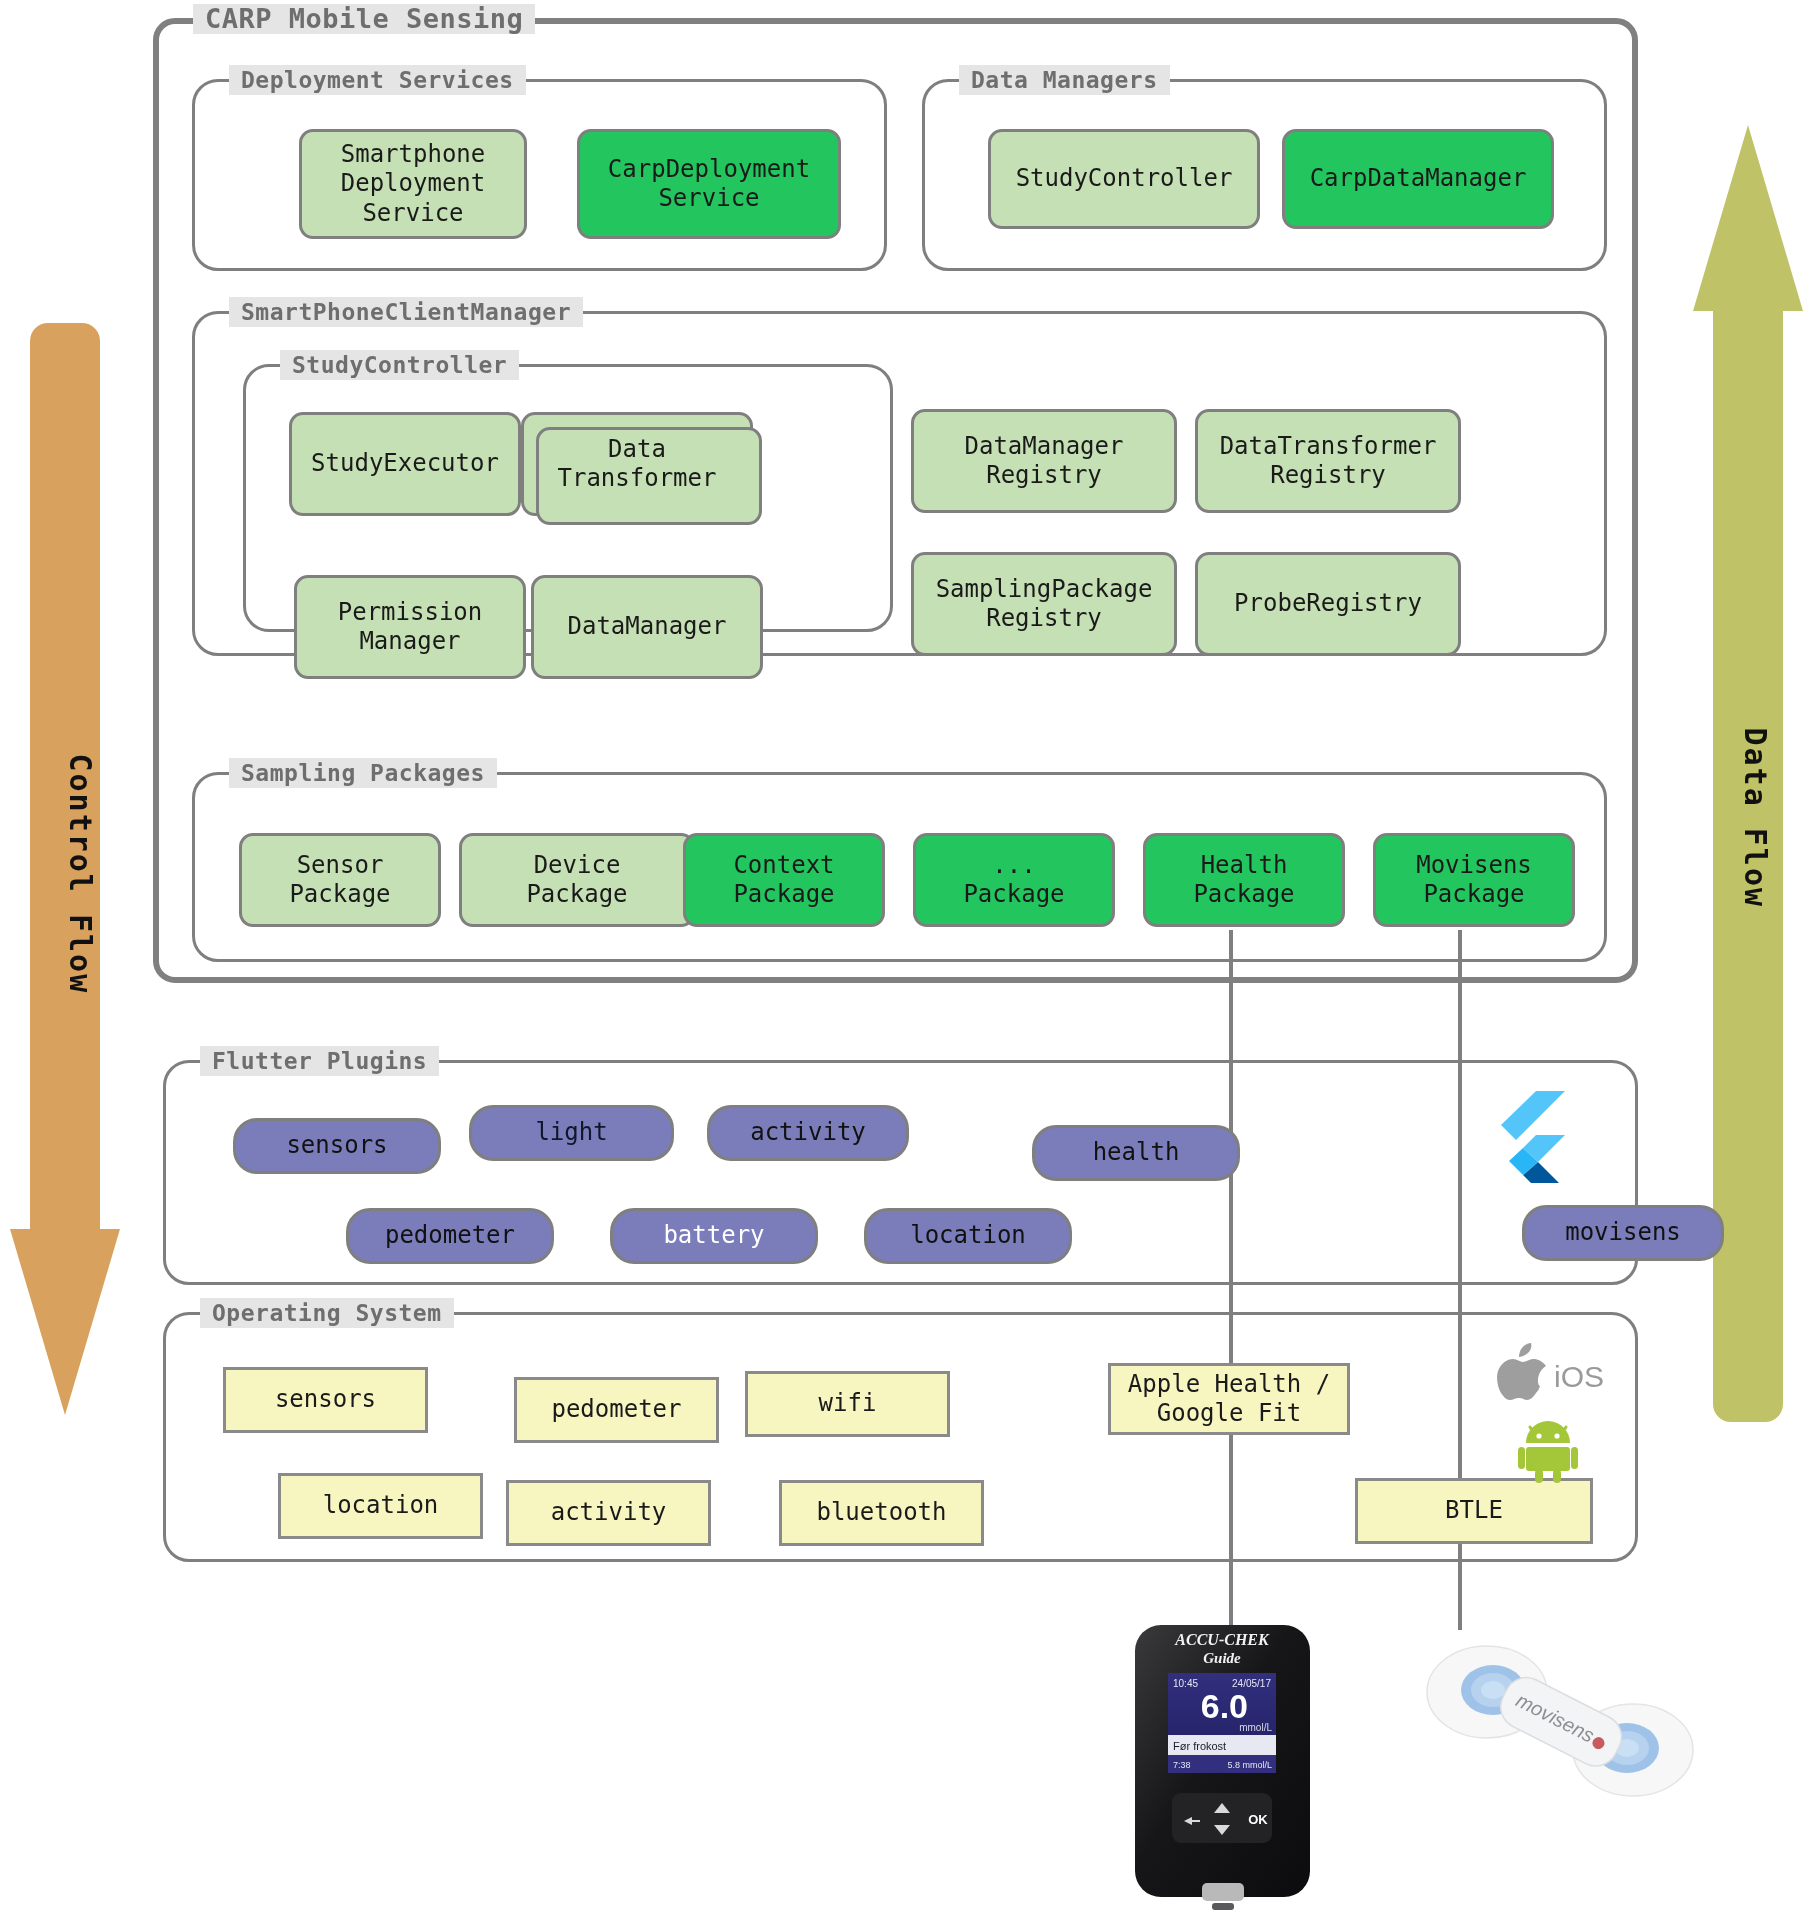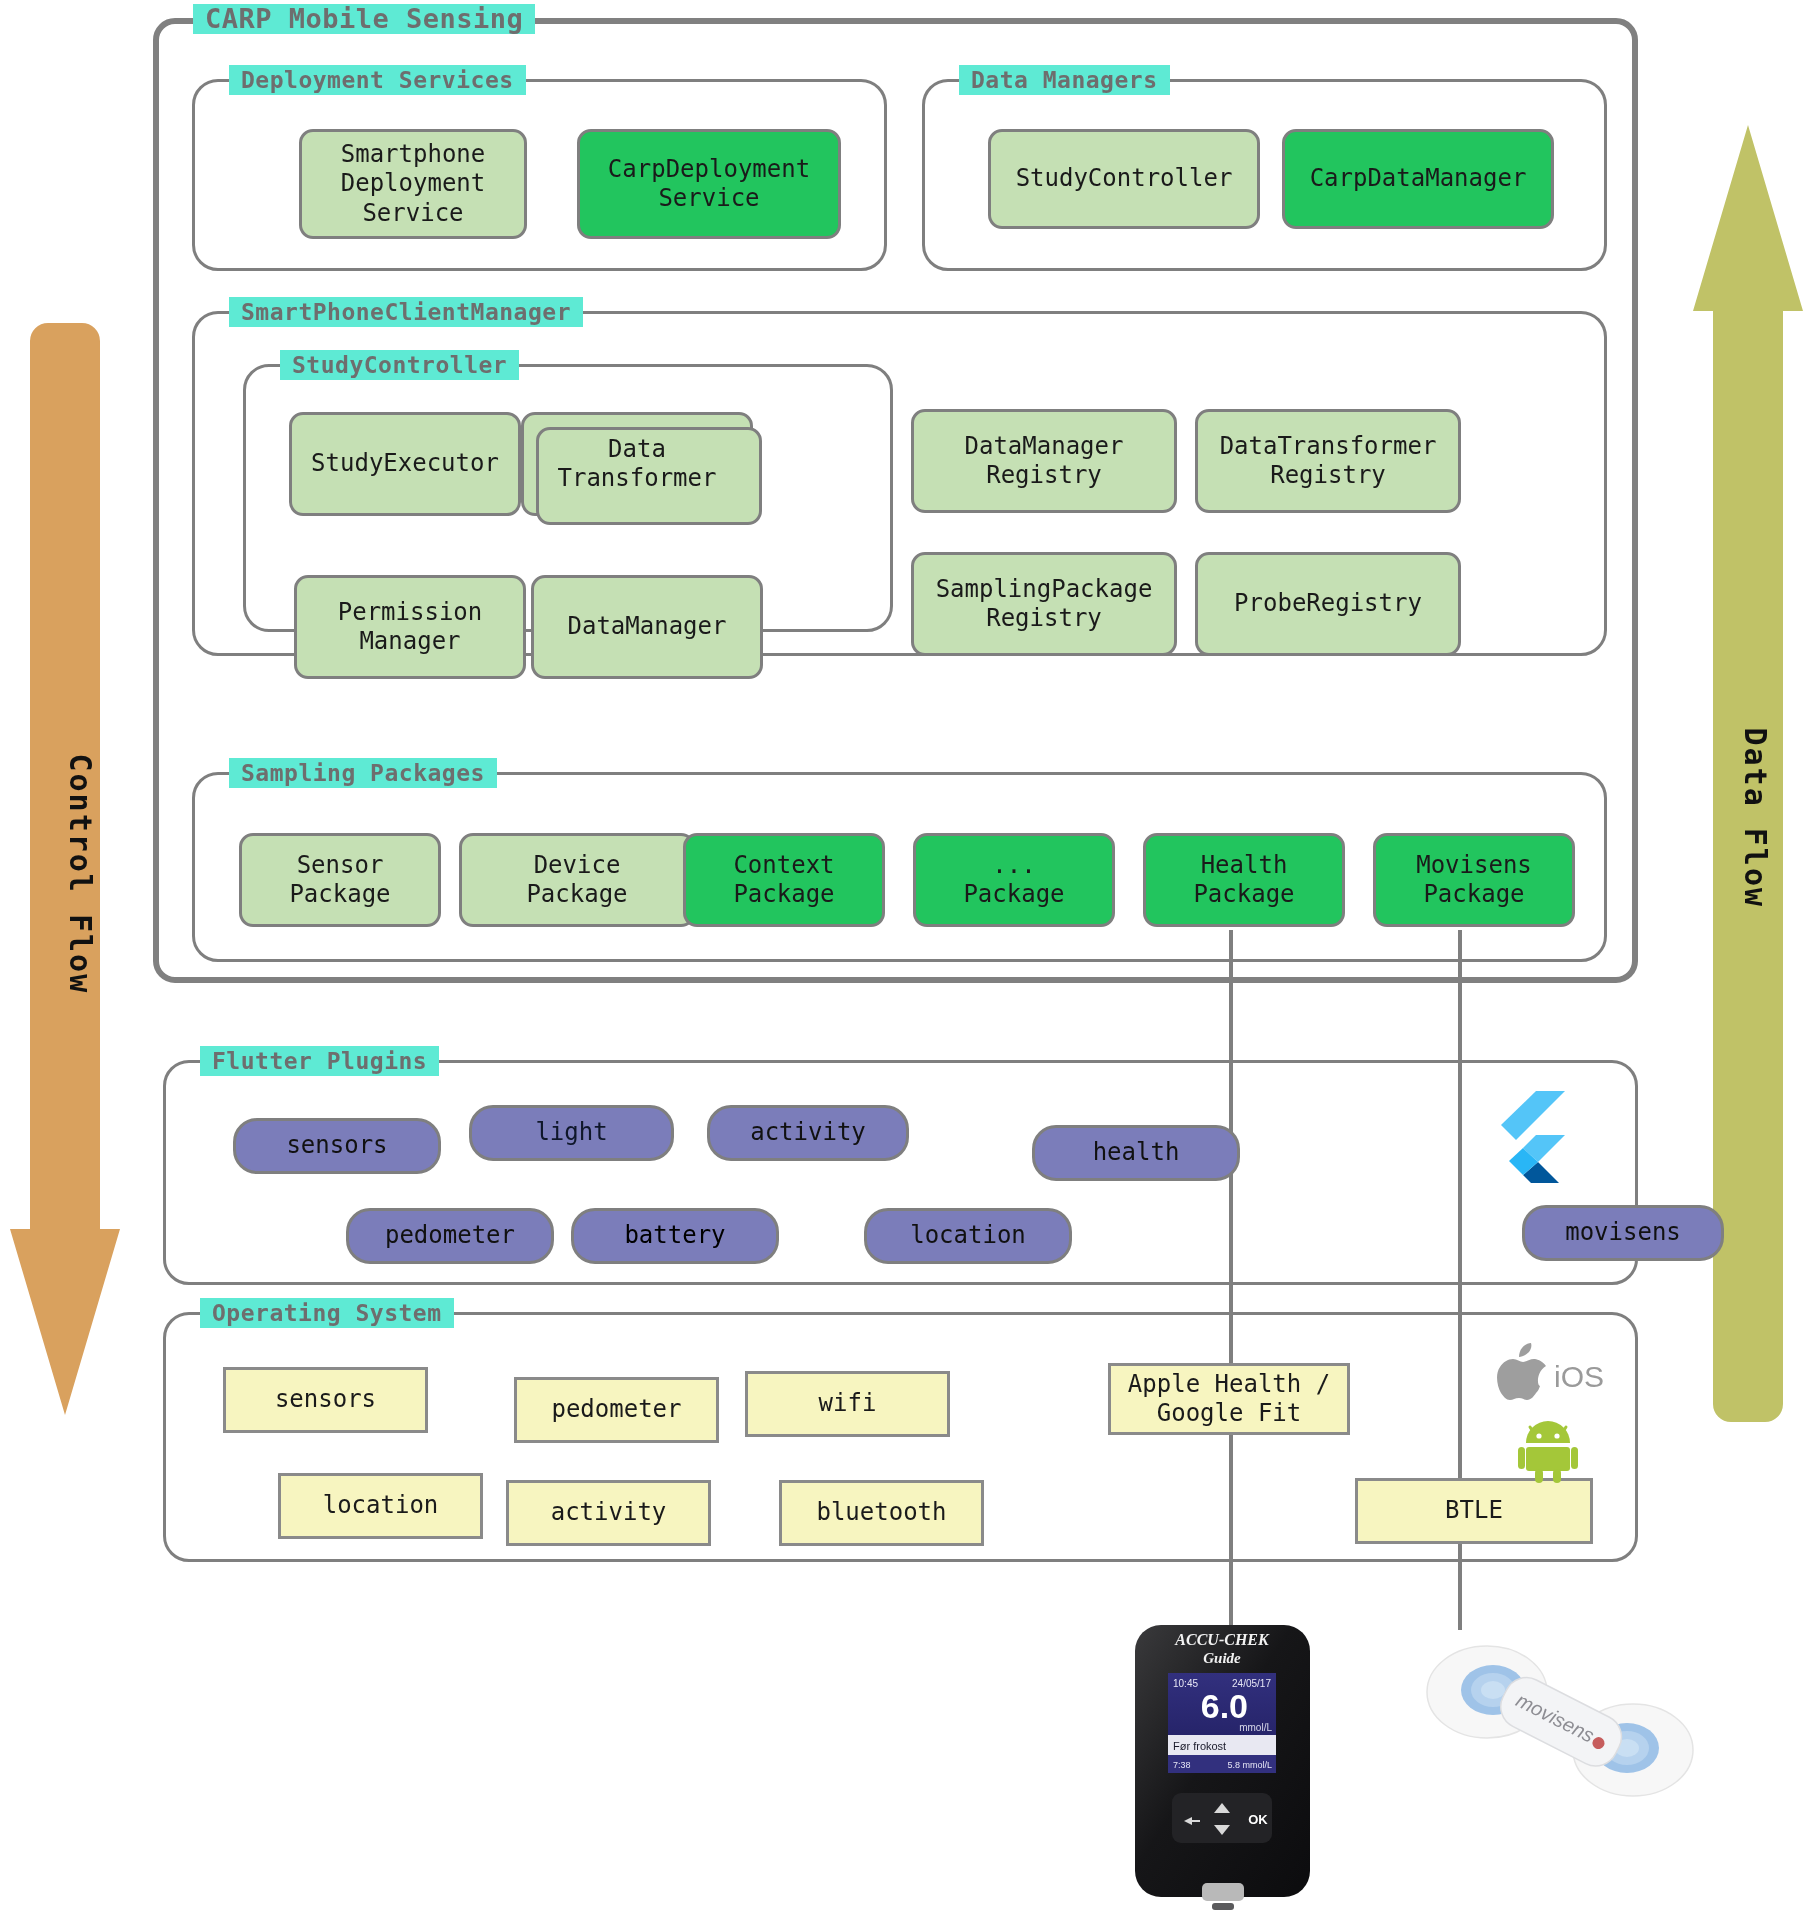--- a/index.html
+++ b/index.html
@@ -7,21 +7,21 @@
     font-family:"DejaVu Sans Mono","Liberation Mono",monospace;
     width:1813px;height:1919px;position:relative;overflow:hidden;
     -webkit-font-smoothing:antialiased;
   }
   .canvas{position:absolute;left:0;top:0;width:1813px;height:1919px;}
 
   
   .group{position:absolute;border:3px solid #7f7f7f;border-radius:26px;box-sizing:border-box;}
   .group.thick{border-width:6px;border-color:#808080;border-radius:22px;}
   .group > .glabel{
-    position:absolute;top:-17px;left:34px;background:#5eead4;
+    position:absolute;top:-17px;left:34px;background:#e5e5e5;
     padding:0 12px;color:#6e6e6e;font-weight:bold;font-size:23px;
     letter-spacing:.5px;white-space:nowrap;line-height:30px;
   }
   .group.thick > .glabel{top:-20px;font-size:27px;}
 
   
   .node{
     position:absolute;box-sizing:border-box;border:3px solid #7f7f7f;
     display:flex;align-items:center;justify-content:center;text-align:center;
     color:#1a1a1a;font-size:24px;line-height:1.22;white-space:pre-line;
@@ -134,21 +134,21 @@
 
   <div class="group" style="left:163px;top:1060px;width:1475px;height:225px;">
     <span class="glabel">Flutter Plugins</span>
 
     <div class="node pill" style="left:67px;top:55px;width:208px;height:56px;color:#111;">sensors</div>
     <div class="node pill" style="left:303px;top:42px;width:205px;height:56px;color:#0f172a;">light</div>
     <div class="node pill" style="left:541px;top:42px;width:202px;height:56px;color:#111;">activity</div>
     <div class="node pill" style="left:866px;top:62px;width:208px;height:56px;color:#111;">health</div>
 
     <div class="node pill" style="left:180px;top:145px;width:208px;height:56px;color:#111;">pedometer</div>
-    <div class="node pill" style="left:405px;top:145px;width:208px;height:56px;color:#000000;">battery</div>
+    <div class="node pill" style="left:444px;top:145px;width:208px;height:56px;color:#ffffff;">battery</div>
     <div class="node pill" style="left:698px;top:145px;width:208px;height:56px;color:#111;">location</div>
     <div class="node pill" style="left:1356px;top:142px;width:202px;height:56px;color:#111;">movisens</div>
 
     <svg class="osicons" style="left:1325px;top:28px;" width="74" height="92" viewBox="0 0 74 92">
       <polygon points="45,0 74,0 25,49 10,34" fill="#54c5f8"></polygon>
       <polygon points="45,44 74,44 47,71 32,57" fill="#54c5f8"></polygon>
       <polygon points="47,71 74,98 46,98 32,84" fill="#01579b"></polygon>
       <polygon points="32,57 47,71 32,84 18,70" fill="#29b6f6"></polygon>
     </svg>
   </div>

